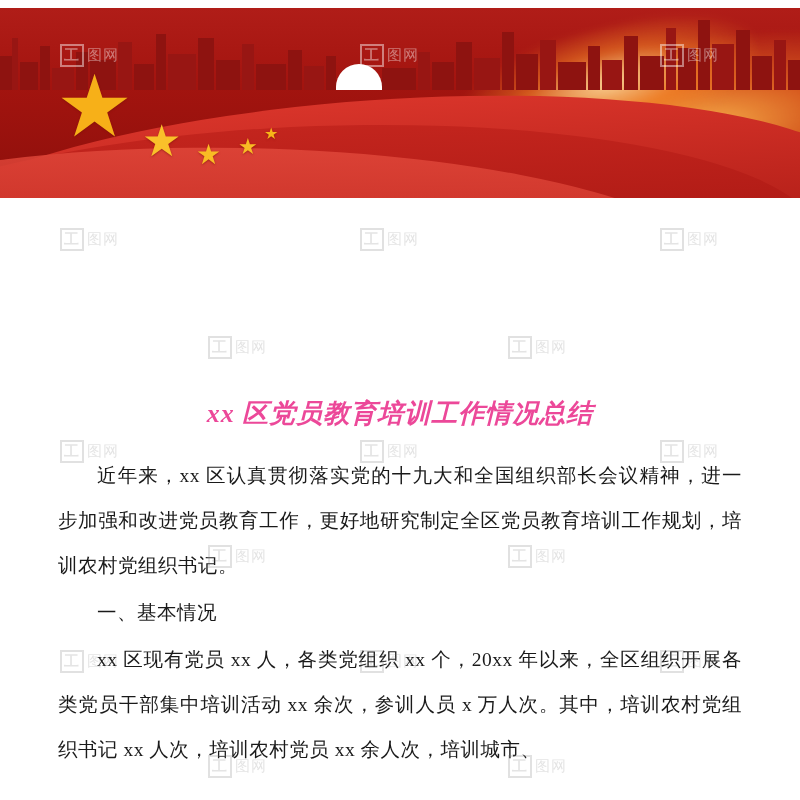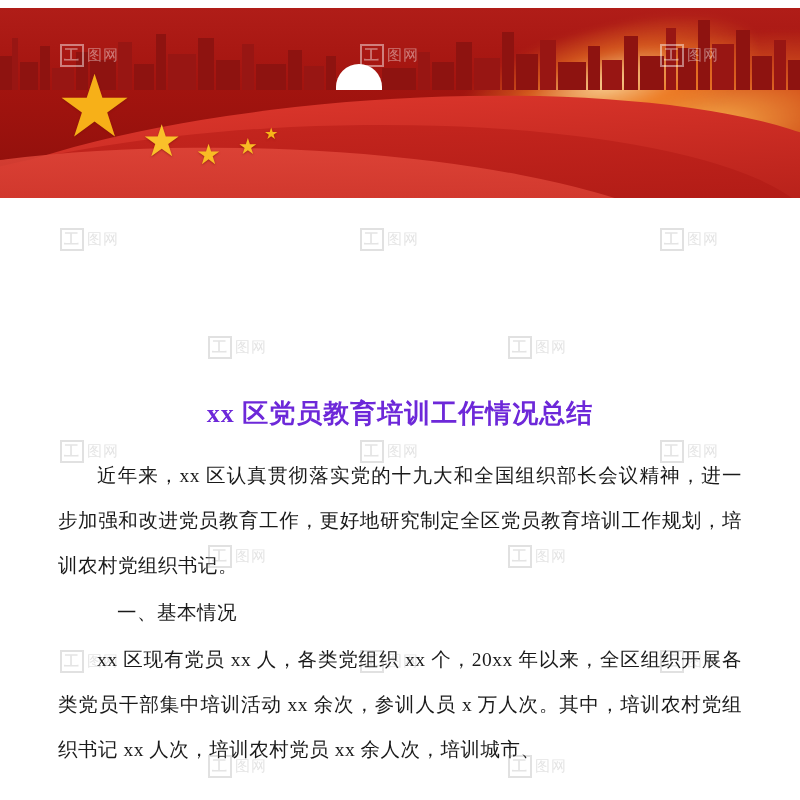--- a/index.html
+++ b/index.html
@@ -121,35 +121,36 @@
     top: 198px;
     width: 800px;
     height: 602px;
     background: #ffffff;
   }
   .doc-title {
     text-align: center;
     font-size: 26px;
     font-weight: bold;
     letter-spacing: 1px;
-    color: #6d28d9;
+    color: #ec4899;
     margin: 198px 0 0 0;
     font-family: "Liberation Serif", serif;
+    font-style: italic;
   }
   .para {
     font-size: 19.5px;
     line-height: 45px;
     color: #1a1a1a;
     margin: 0;
     padding: 0 58px 0 58px;
     text-align: justify;
     letter-spacing: .5px;
   }
   .para.first { margin-top: 22px; text-indent: 39px; }
-  .para.head  { margin-top: 2px;  text-indent: 39px; margin-left: 20px; }
+  .para.head  { margin-top: 2px;  text-indent: 39px; }
   .para.body  { margin-top: 2px;  text-indent: 39px; font-family: Liberation Serif, serif; }
 
   
   .wm {
     position: absolute;
     color: rgba(120,120,120,.20);
     font-size: 15px;
     font-family: "Liberation Sans", sans-serif;
     white-space: nowrap;
     transform: rotate(0deg);

